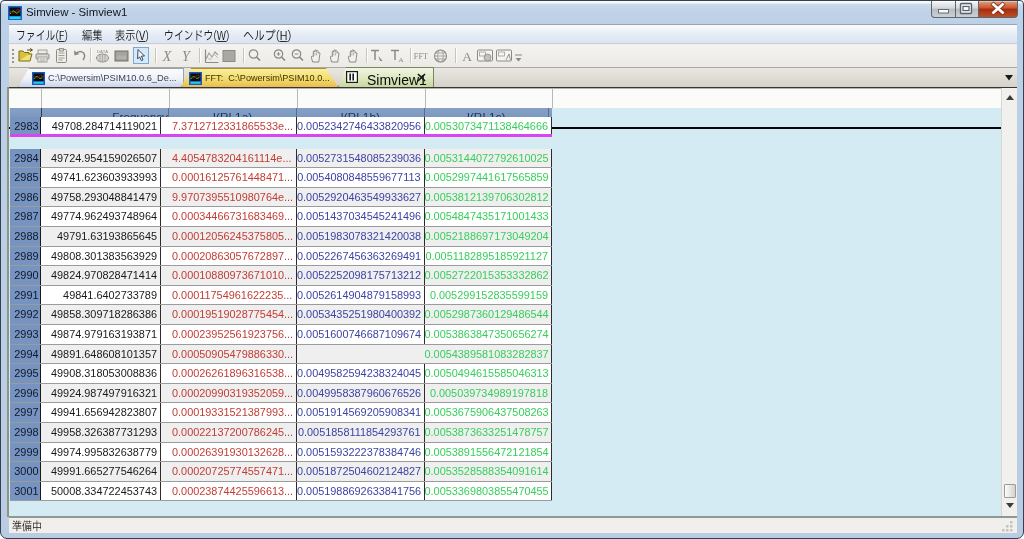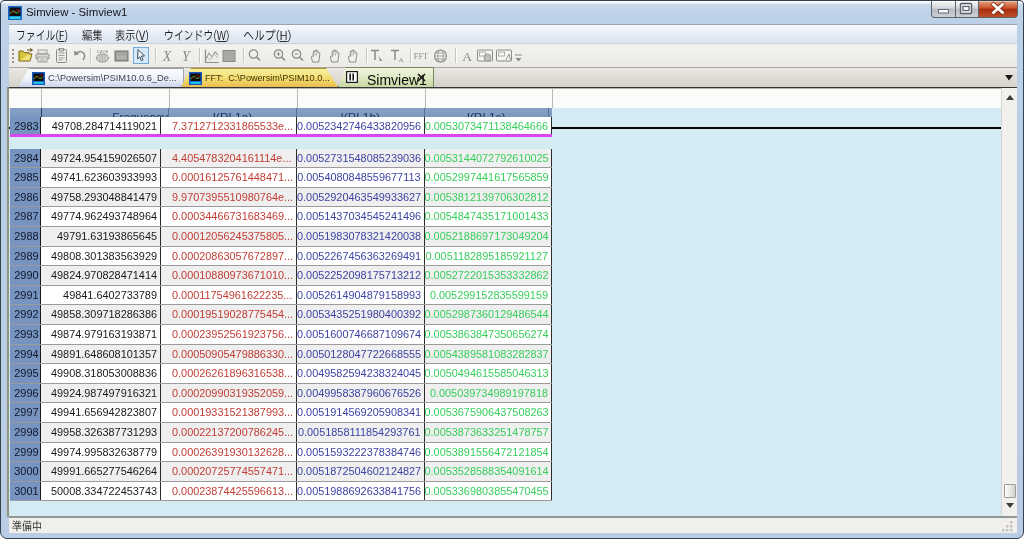--- a/index.html
+++ b/index.html
@@ -357,21 +357,20 @@
           <div class="c c0">2993</div>
           <div class="c c1">49874.979163193871</div>
           <div class="c c2">0.00023952561923756...</div>
           <div class="c c3">0.0051600746687109674</div>
           <div class="c c4">0.0053863847350656274</div>
         </div>
 <div class="r" style="top:256.60px;background:#efefef;border-bottom:1px solid #9b9b9b">
           <div class="c c0">2994</div>
           <div class="c c1">49891.648608101357</div>
           <div class="c c2">0.00050905479886330...</div>
-          <div class="c c3">0.0050128047722668555</div>
           <div class="c c4">0.0054389581083282837</div>
         </div>
 <div class="r" style="top:276.20px;background:#ffffff;border-bottom:1px solid #9b9b9b">
           <div class="c c0">2995</div>
           <div class="c c1">49908.318053008836</div>
           <div class="c c2">0.00026261896316538...</div>
           <div class="c c3">0.0049582594238324045</div>
           <div class="c c4">0.0050494615585046313</div>
         </div>
 <div class="r" style="top:295.80px;background:#efefef;border-bottom:1px solid #9b9b9b">

